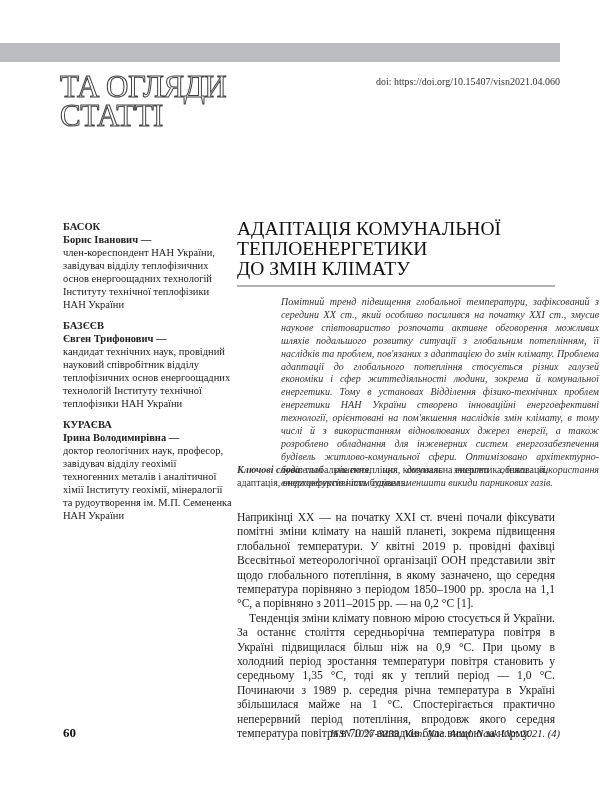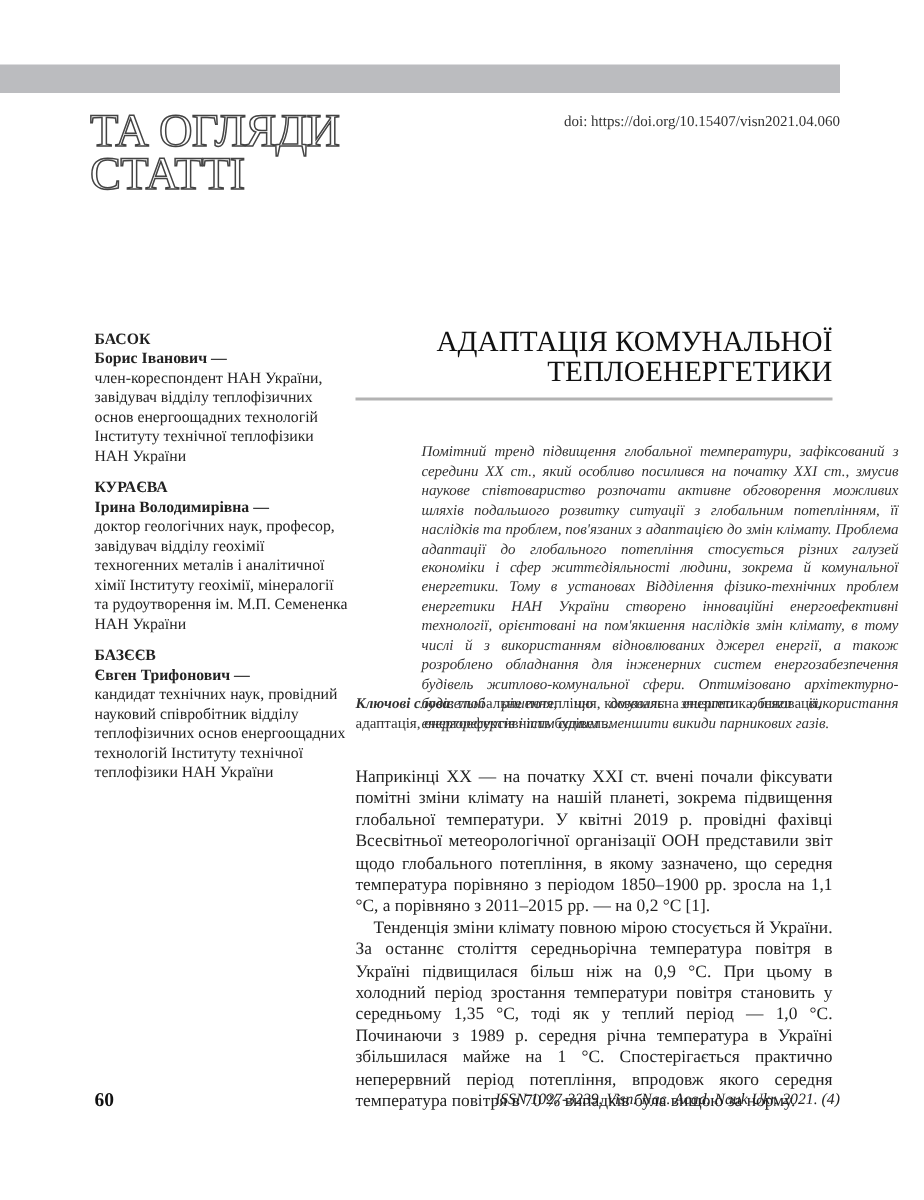--- a/index.html
+++ b/index.html
@@ -5,21 +5,21 @@
   html, body { margin:0; padding:0; background:#ffffff; }
   body { width:616px; height:800px; position:relative; overflow:hidden; font-family:"DejaVu Serif", serif; color:#1c1c1c; }
   .topbar { position:absolute; left:0; top:43px; width:560px; height:19px; background:#bbbcbf; }
   .section-title { position:absolute; left:60px; top:72px; font-family:"Liberation Serif", serif; font-size:31px; line-height:29px; letter-spacing:-0.5px; color:#ffffff; -webkit-text-stroke:1px #444; font-weight:normal; }
   .section-title div { white-space:nowrap; }
   .doi { position:absolute; right:56px; top:76px; font-family:"Liberation Serif", serif; font-size:10px; color:#333; }
   .authors { position:absolute; left:63px; top:220px; width:170px; font-family:"Liberation Serif", serif; font-size:10.5px; line-height:13px; color:#222; }
   .author { margin-bottom:8px; }
   .author .surname { font-weight:bold; }
   .author .given { font-weight:bold; }
-  .article-title { position:absolute; left:237px; top:219px; width:318px; font-family:"Liberation Serif", serif; font-size:19.5px; line-height:20px; color:#111; padding-bottom:6px; border-bottom:2px solid #b3b3b3;text-align:right; }
+  .article-title { position:absolute; left:237px; top:219px; width:318px; font-family:"Liberation Serif", serif; font-size:19.5px; line-height:20px; color:#111; padding-bottom:6px; border-bottom:2px solid #b3b3b3; }
   .abstract { position:absolute; left:237px; top:296px; width:318px; font-family:"Liberation Serif", serif; font-style:italic; font-size:10px; line-height:12.9px; text-align:justify; color:#333;margin-left:44px; }
   .keywords { position:absolute; left:237px; top:464px; width:318px; font-family:"Liberation Serif", serif; font-size:10px; line-height:12.9px; color:#333; }
   .keywords .kw-label { font-weight:bold; font-style:italic; }
   .body-text { position:absolute; left:237px; top:511px; width:318px; font-family:"Liberation Serif", serif; font-size:11.6px; line-height:14.4px; text-align:justify; color:#222; }
   .body-text p { margin:0; text-indent:0; }
   .body-text p + p { text-indent:12px; }
   .page-number { position:absolute; left:63px; top:725px; font-family:"Liberation Serif", serif; font-weight:bold; font-size:13px; color:#111;text-align:right; }
   .footer-issn { position:absolute; right:56px; top:728px; font-family:"Liberation Serif", serif; font-style:italic; font-size:10.5px; color:#222; }
 </style>
 </head>
@@ -34,34 +34,35 @@
 
 <div class="doi">doi: https://doi.org/10.15407/visn2021.04.060</div>
 
 <div class="authors">
   <div class="author">
     <div class="surname">БАСОК</div>
     <div class="given">Борис Іванович —</div>
     <div class="bio">член-кореспондент НАН України, завідувач відділу теплофізичних основ енергоощадних технологій Інституту технічної теплофізики НАН України</div>
   </div>
   <div class="author">
+    <div class="surname">БАЗЄЄВ</div>
+    <div class="given">Євген Трифонович —</div>
+    <div class="bio">кандидат технічних наук, провідний науковий співробітник відділу теплофізичних основ енергоощадних технологій Інституту технічної теплофізики НАН України</div>
+  </div>
+  <div class="author">
     <div class="surname">КУРАЄВА</div>
     <div class="given">Ірина Володимирівна —</div>
     <div class="bio">доктор геологічних наук, професор, завідувач відділу геохімії техногенних металів і аналітичної хімії Інституту геохімії, мінералогії та рудоутворення ім. М.П. Семененка НАН України</div>
-  </div>
-  <div class="author">
-    <div class="surname">БАЗЄЄВ</div>
-    <div class="given">Євген Трифонович —</div>
-    <div class="bio">кандидат технічних наук, провідний науковий співробітник відділу теплофізичних основ енергоощадних технологій Інституту технічної теплофізики НАН України</div>
   </div>
 </div>
 
 <div class="article-title">
   <div>АДАПТАЦІЯ КОМУНАЛЬНОЇ</div>
   <div>ТЕПЛОЕНЕРГЕТИКИ</div>
+  <div>ДО ЗМІН КЛІМАТУ</div>
 </div>
 
 <div class="abstract">Помітний тренд підвищення глобальної температури, зафіксований з середини XX ст., який особливо посилився на початку XXI ст., змусив наукове співтовариство розпочати активне обговорення можливих шляхів подальшого розвитку ситуації з глобальним потеплінням, її наслідків та проблем, пов'язаних з адаптацією до змін клімату. Проблема адаптації до глобального потепління стосується різних галузей економіки і сфер життєдіяльності людини, зокрема й комунальної енергетики. Тому в установах Відділення фізико-технічних проблем енергетики НАН України створено інноваційні енергоефективні технології, орієнтовані на пом'якшення наслідків змін клімату, в тому числі й з використанням відновлюваних джерел енергії, а також розроблено обладнання для інженерних систем енергозабезпечення будівель житлово-комунальної сфери. Оптимізовано архітектурно-будівельні рішення, що дозволяє знизити обсяги використання енергоресурсів і тим самим зменшити викиди парникових газів.</div>
 
 <div class="keywords">
   <span class="kw-label">Ключові слова</span><span>: глобальне потепління, комунальна енергетика, інновації, адаптація, енергоефективність будівель.</span>
 </div>
 
 <div class="body-text">
   <p>Наприкінці XX — на початку XXI ст. вчені почали фіксувати помітні зміни клімату на нашій планеті, зокрема підвищення глобальної температури. У квітні 2019 р. провідні фахівці Всесвітньої метеорологічної організації ООН представили звіт щодо глобального потепління, в якому зазначено, що середня температура порівняно з періодом 1850–1900 рр. зросла на 1,1 °C, а порівняно з 2011–2015 рр. — на 0,2 °C [1].</p>

